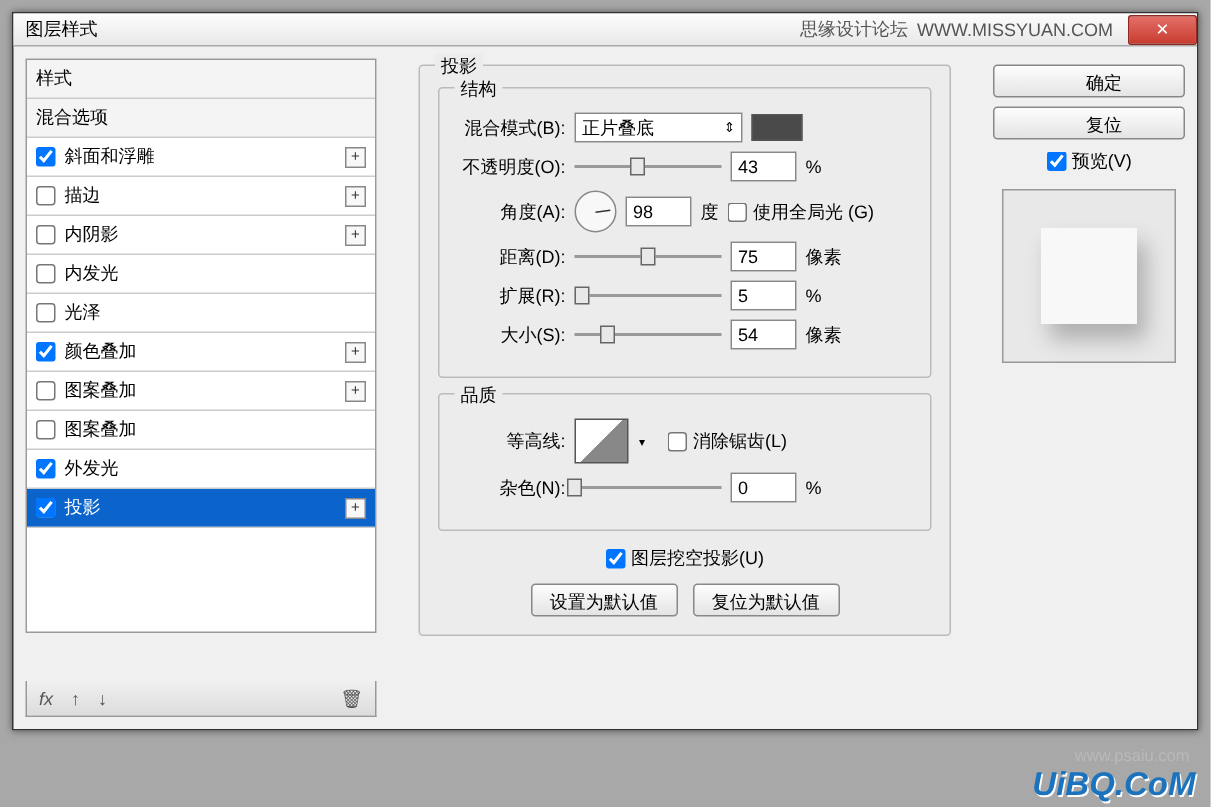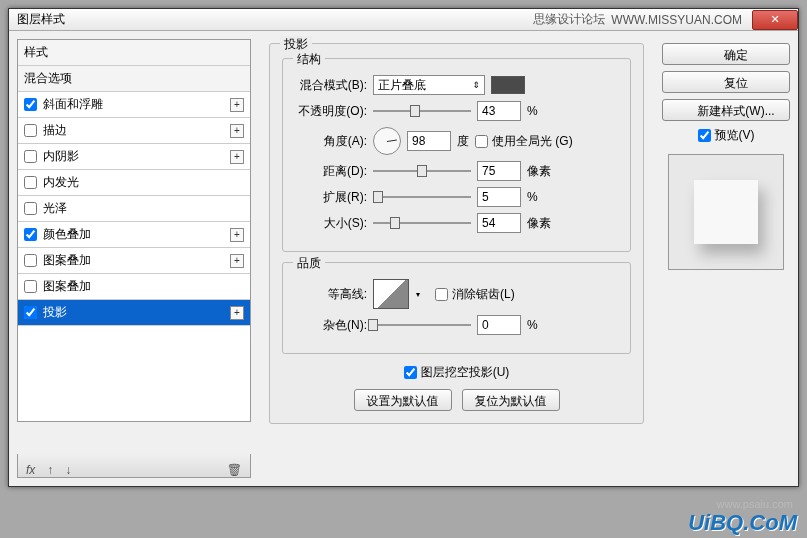--- a/index.html
+++ b/index.html
@@ -2,30 +2,30 @@
 <html><head>
 <meta charset="utf-8">
 <style>
 * { box-sizing: border-box; margin: 0; padding: 0; font-family: "Microsoft YaHei", SimSun, sans-serif; font-size: 12px; }
 body { background: #a8a8a8; width: 807px; height: 538px; position: relative; overflow: hidden; }
 .window { position: absolute; top: 8px; left: 8px; width: 791px; height: 479px; background: #f0f0f0; border: 1px solid #333; box-shadow: 0 0 5px rgba(0,0,0,0.5); }
 .titlebar { height: 22px; background: linear-gradient(#fdfdfd, #e8e8e8); border-bottom: 1px solid #aaa; display: flex; align-items: center; padding: 0 0 0 8px; }
 .titlebar-title { flex: 1; font-size: 12px; }
 .titlebar-right { display: flex; align-items: center; gap: 6px; font-size: 11px; color: #555; }
 .close-btn { width: 46px; height: 20px; background: linear-gradient(#e46f68, #c83c30); color: #fff; display: flex; align-items: center; justify-content: center; border: 1px solid #8b2820; border-radius: 2px; font-size: 11px; cursor: pointer; margin-left: 4px; }
-.content { display: flex; height: calc(100% - 22px); padding: 8px; gap: 14px; }
+.content { display: flex; height: calc(100% - 22px); padding: 8px; gap: 24px; }
 .left-panel { width: 234px; display: flex; flex-direction: column; }
 .styles-list { border: 1px solid #999; background: #fff; flex: 1; display: flex; flex-direction: column; }
 .style-item { height: 26px; display: flex; align-items: center; padding: 0 6px; border-bottom: 1px solid #ccc; gap: 6px; cursor: pointer; }
 .style-item.header { font-weight: normal; background: #f4f4f4; }
 .style-item.selected { background: #0a64cc; color: #fff; }
 .style-item .plus { margin-left: auto; width: 14px; height: 14px; border: 1px solid #888; background: #f8f8f8; display: flex; align-items: center; justify-content: center; font-size: 10px; line-height: 1; color: #333; cursor: pointer; }
 .style-item input[type=checkbox] { width: 13px; height: 13px; }
 .style-item.indent { padding-left: 28px; }
-.footer-bar { height: 24px; background: linear-gradient(#f0f0f0, #dcdcdc); border: 1px solid #999; border-top: none; display: flex; align-items: flex-end; padding: 0 8px; gap: 12px; color: #555; font-style: italic; margin-top: 32px; }
+.footer-bar { height: 24px; background: linear-gradient(#f0f0f0, #dcdcdc); border: 1px solid #999; border-top: none; display: flex; align-items: center; padding: 0 8px; gap: 12px; color: #555; font-style: italic; margin-top: 32px; }
 .footer-bar .arrow { font-style: normal; cursor: pointer; }
 .footer-bar .trash { margin-left: auto; font-style: normal; cursor: pointer; }
 .middle-panel { flex: 1; padding: 4px; }
 .group { border: 1px solid #bbb; border-radius: 3px; padding: 10px 12px 12px; margin-bottom: 10px; position: relative; background: #ececec; }
 .group-title { position: absolute; top: -8px; left: 10px; background: #ececec; padding: 0 4px; font-size: 12px; }
 .row { display: flex; align-items: center; margin: 6px 0; gap: 6px; }
 .row-label { width: 72px; text-align: right; }
 .select { width: 112px; height: 20px; border: 1px solid #888; background: #fff; display: flex; align-items: center; padding: 0 4px; cursor: pointer; }
 .select .arr { margin-left: auto; font-size: 9px; }
 .color-swatch { width: 34px; height: 18px; background: #4a4a4a; border: 1px solid #555; cursor: pointer; }
@@ -100,20 +100,24 @@
           </div>
         <div class="style-item">
             <input type="checkbox" style="">
             <span>图案叠加</span>
             <span class="plus">+</span>
           </div>
         <div class="style-item">
             <input type="checkbox" style="">
             <span>图案叠加</span>
           </div>
+        <div class="style-item">
+            <input type="checkbox" checked="" style="">
+            <span>外发光</span>
+          </div>
         <div class="style-item selected">
             <input type="checkbox" checked="" style="">
             <span>投影</span>
             <span class="plus">+</span>
           </div>
         <div style="flex:1"></div>
       </div>
       <div class="footer-bar">
         <span>fx</span>
         <span class="arrow">↑</span>
@@ -214,21 +218,20 @@
         <div class="btn-row">
           <div class="btn">设置为默认值</div>
           <div class="btn">复位为默认值</div>
         </div>
       </div>
     </div>
 
     <div class="right-panel">
       <div class="btn">确定</div>
       <div class="btn">复位</div>
-      <div class="btn">新建样式(W)...</div>
       <label class="preview-chk">
           <input type="checkbox" checked="" style="">
           <span>预览(V)</span>
         </label>
       <div class="preview-box">
           <div class="preview-inner"></div>
         </div>
     </div>
   </div>
 </div>

